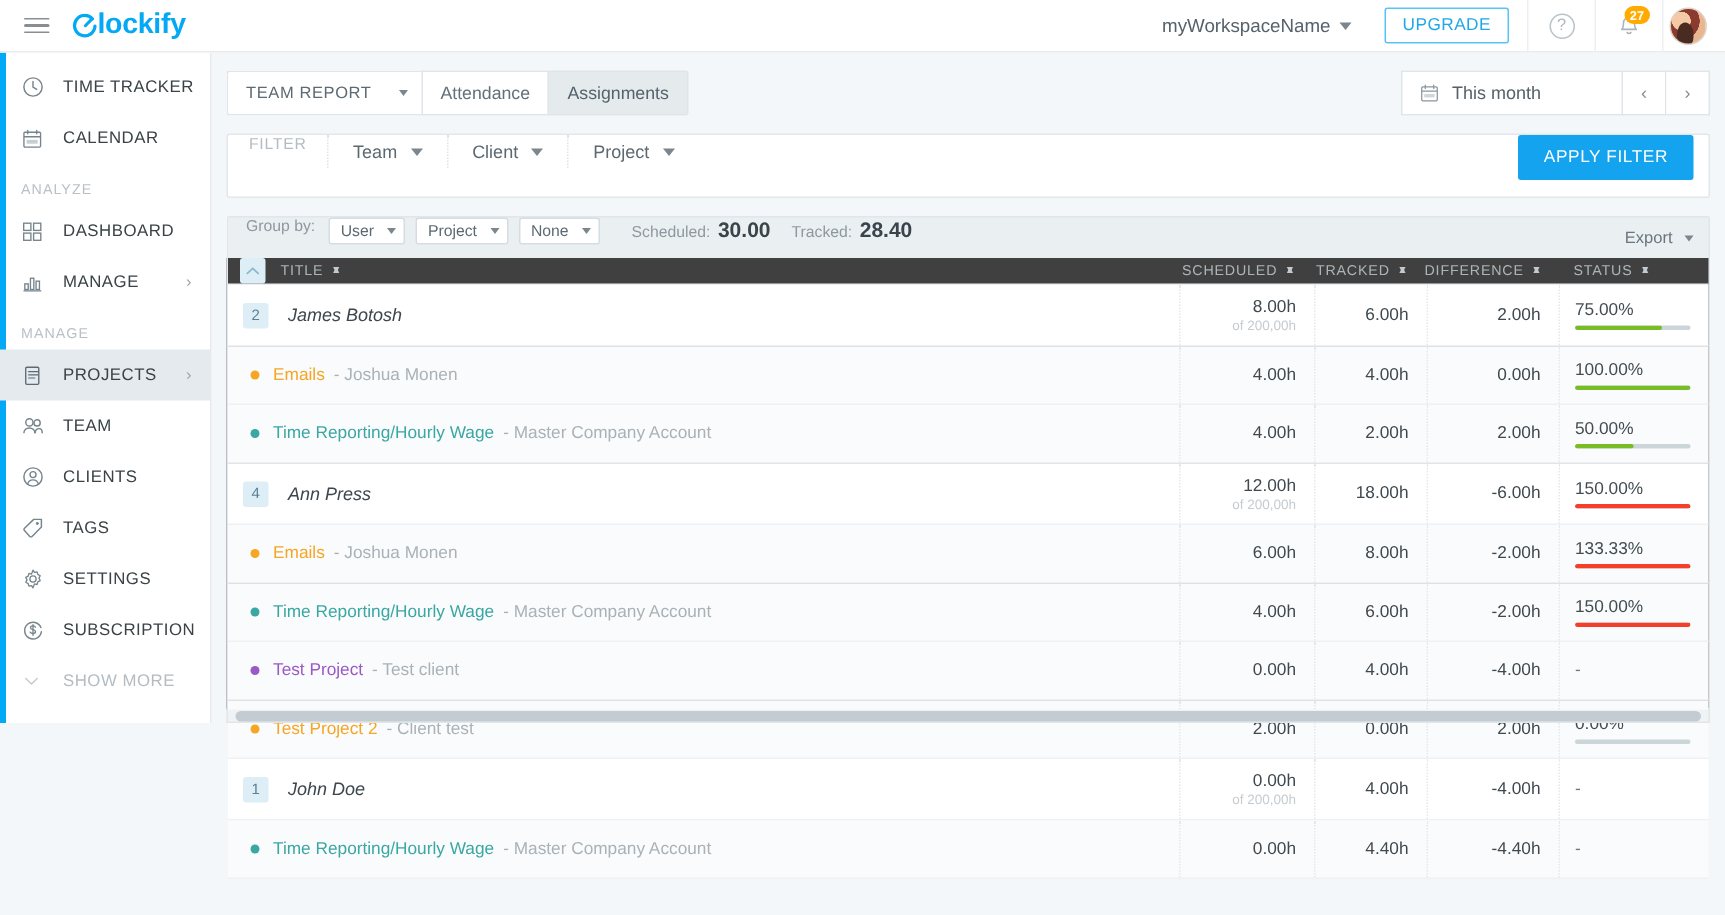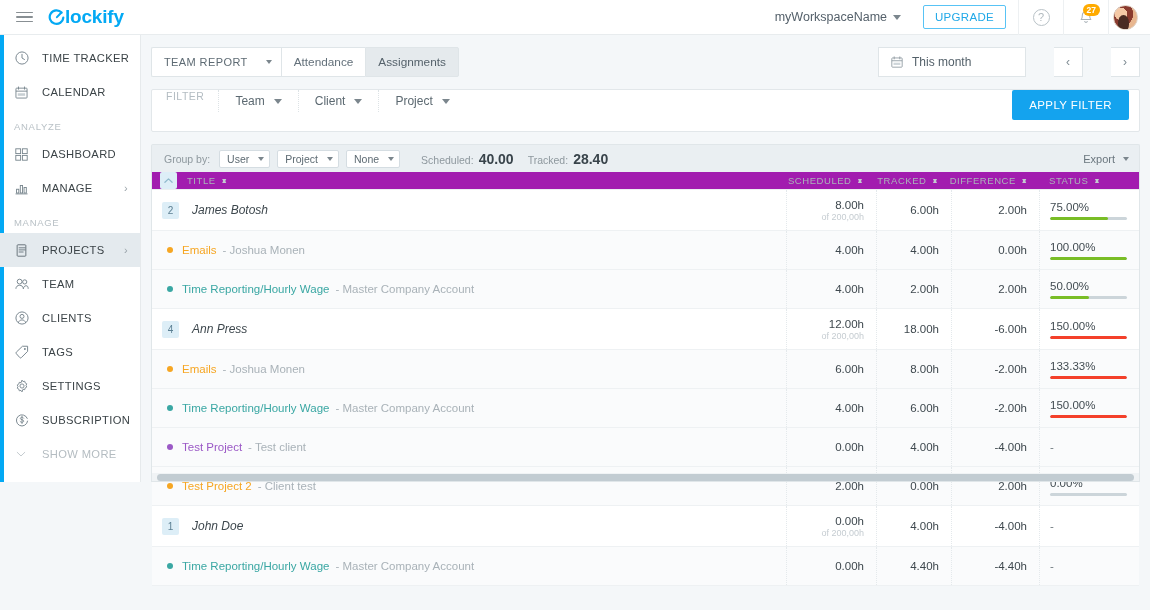--- a/index.html
+++ b/index.html
@@ -71,21 +71,21 @@
   .tab {
     background: #fff; border: 1px solid #dfe5e8; border-right: none; height: 30px;
     display: flex; align-items: center; padding: 0 12px; font-size: 11.8px; color: #63707a; cursor: pointer;
   }
   .tab:first-child { border-radius: 2px 0 0 2px; align-items: center; }
   .tab:last-child { border-right: 1px solid #dfe5e8; border-radius: 0 2px 2px 0; }
   .tab.report { font-size: 11px; letter-spacing: .4px; color: #5d6a73; padding-right: 9px; }
   .tab.report .caret { margin-left: 18px; }
   .tab.active { background: #e5eaed; color: #55626b; }
 
-  .daterange { margin-left: auto; display: flex; height: 30px; gap: 28px; }
+  .daterange { margin-left: auto; display: flex; height: 30px; }
   .dr-main {
     background: #fff; border: 1px solid #dfe5e8; display: flex; align-items: center; gap: 8px;
     padding: 0 14px 0 11px; font-size: 12px; color: #54616a; min-width: 148px; cursor: pointer;
   }
   .dr-arrow {
     background: #fff; border: 1px solid #dfe5e8; border-left: none; width: 29px;
     display: flex; align-items: center; justify-content: center; color: #7e8b93; font-size: 12px; cursor: pointer;
   }
 
   .filterbar {
@@ -99,33 +99,33 @@
   }
   .apply-btn {
     margin-left: auto; margin-right: 10px; background: #14a3ee; color: #fff; border: none;
     font-size: 11.5px; letter-spacing: .4px; padding: 9px 17px; border-radius: 2px; cursor: pointer;
   }
 
   
   .panel { margin-top: 12px; flex: 1; display: flex; flex-direction: column; min-height: 0; }
   .groupbar {
     background: #eaeff2; border: 1px solid #e0e6e9; border-bottom: none; height: 28px;
-    display: flex; align-items: center; padding: 0 10px 0 12px; border-radius: 2px 2px 0 0;
+    display: flex; padding: 0 10px 0 12px; border-radius: 2px 2px 0 0;
   }
   .gb-label { font-size: 10.5px; color: #8e989e; margin-right: 9px; }
   .gb-sel {
     background: #fff; border: 1px solid #d5dde2; border-radius: 2px; height: 18px;
     display: flex; align-items: center; gap: 9px; padding: 0 5px 0 7px; font-size: 10.5px;
     color: #5d6a72; margin-right: 7px; cursor: pointer;
   }
   .gb-stat { font-size: 10.5px; color: #8e989e; margin-left: 14px; display: flex; align-items: baseline; gap: 5px; }
   .gb-stat b { font-size: 14px; color: #39444b; font-weight: bold; }
   .export { margin-left: auto; font-size: 11px; color: #6a767e; display: flex; align-items: center; gap: 8px; cursor: pointer; }
 
-  .table-wrap { background: #a21caf; border: 1px solid #e0e6e9; border-top: none; flex: 1; min-height: 0; display: flex; flex-direction: column; }
+  .table-wrap { background: #404040; border: 1px solid #e0e6e9; border-top: none; flex: 1; min-height: 0; display: flex; flex-direction: column; }
   .thead { height: 26px; display: flex; align-items: center; border-bottom: 1px solid #eceff1; }
   .th { font-size: 9.5px; color: #abb4ba; letter-spacing: .55px; display: flex; align-items: center; gap: 5px; }
   .sortico { display: inline-flex; flex-direction: column; line-height: 0; color: #c3cacf; font-size: 7px; gap: 1px; }
   .collapse-btn {
     width: 17px; height: 17px; background: #ddeef7; border-radius: 2px; margin-left: 8px; margin-right: 10px;
     display: flex; align-items: center; justify-content: center; color: #8fb9cc; font-size: 9px; cursor: pointer; flex: 0 0 17px;
   }
 
   .tr { display: flex; align-items: center; border-bottom: 1px solid #eef1f3; font-size: 11.5px; }
   .tr.user { height: 41px; background: #fff; }
@@ -389,21 +389,21 @@
           <div class="gb-sel">
             <span>Project</span>
             <i class="caret sm"></i>
           </div>
           <div class="gb-sel">
             <span>None</span>
             <i class="caret sm"></i>
           </div>
           <div class="gb-stat">
             <span>Scheduled:</span>
-            <b>40.00</b>
+            <b>30.00</b>
           </div>
           <div class="gb-stat">
             <span>Tracked:</span>
             <b>28.40</b>
           </div>
           <div class="export">
             <span>Export</span>
             <i class="caret sm"></i>
           </div>
         </div>

